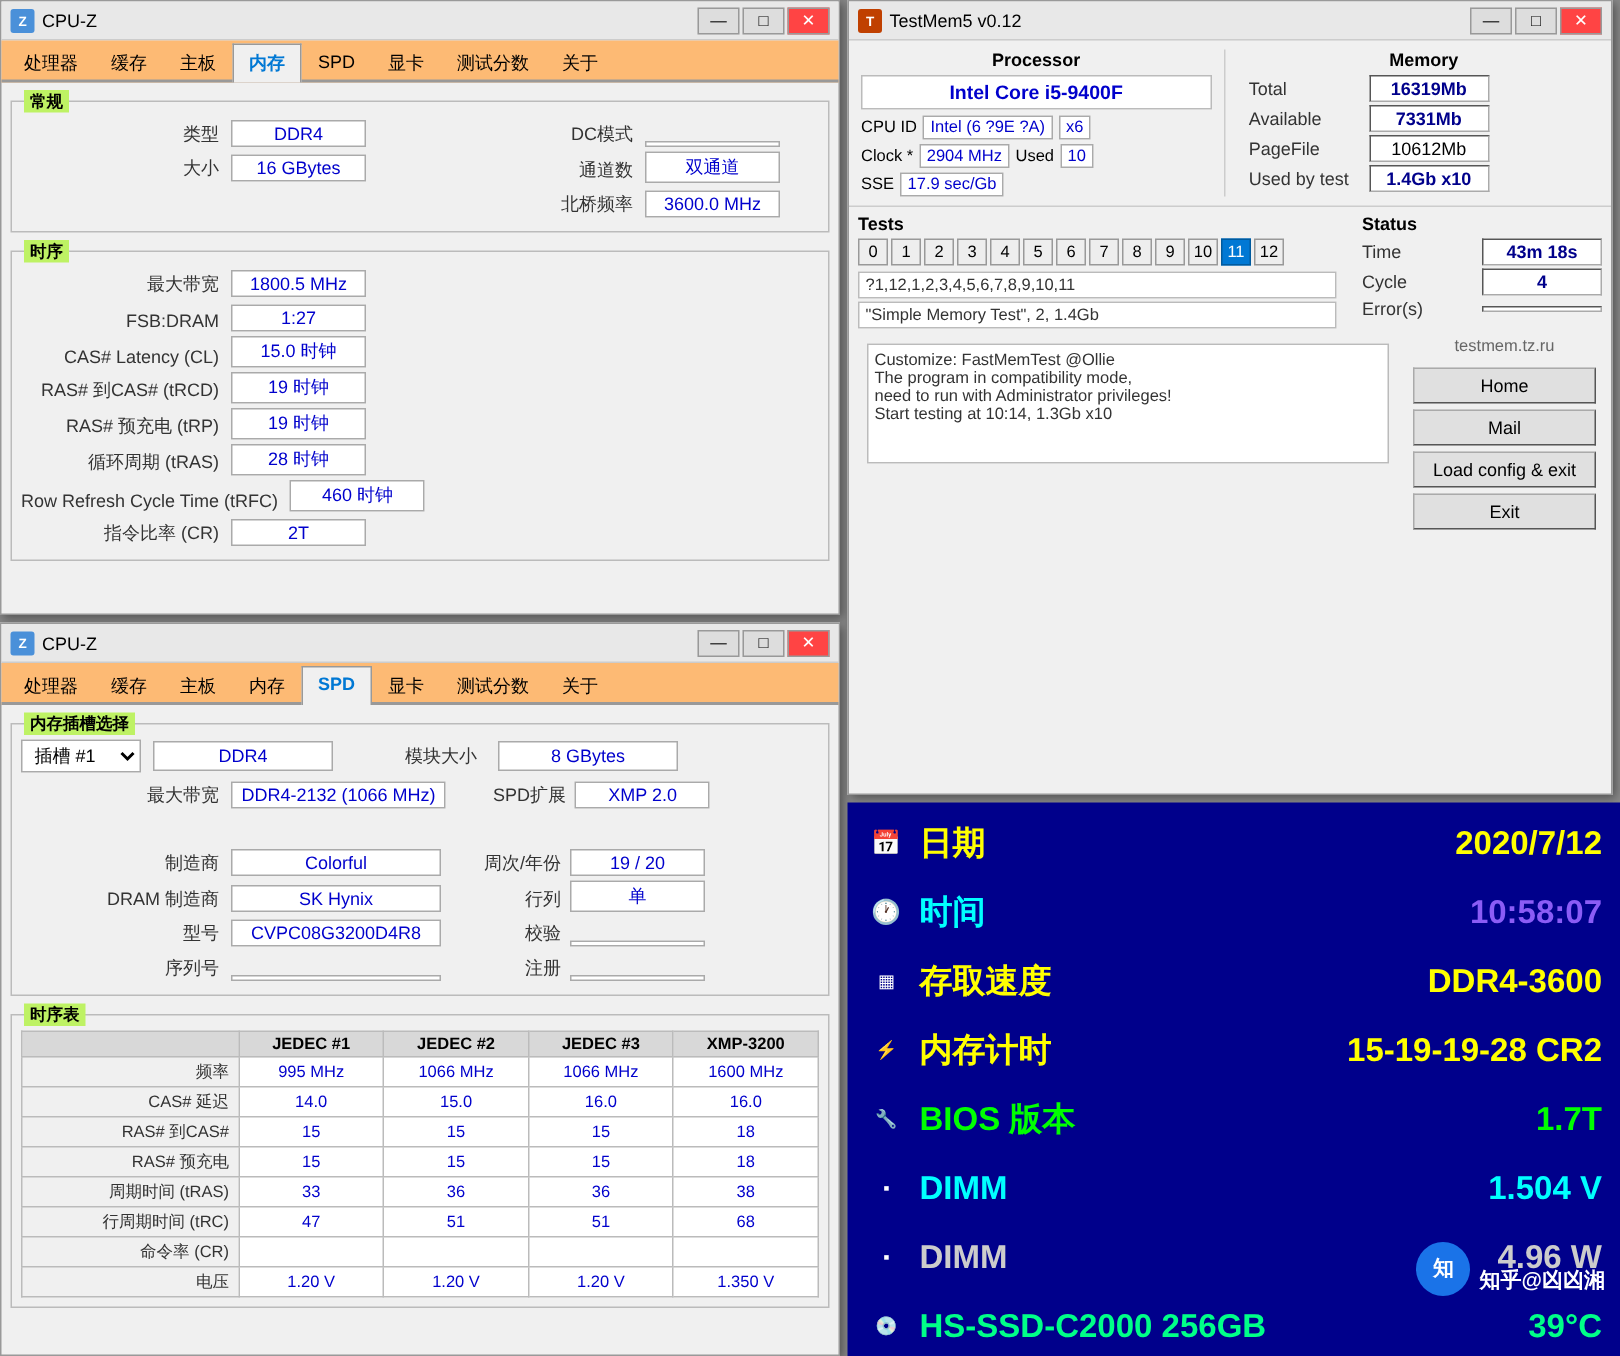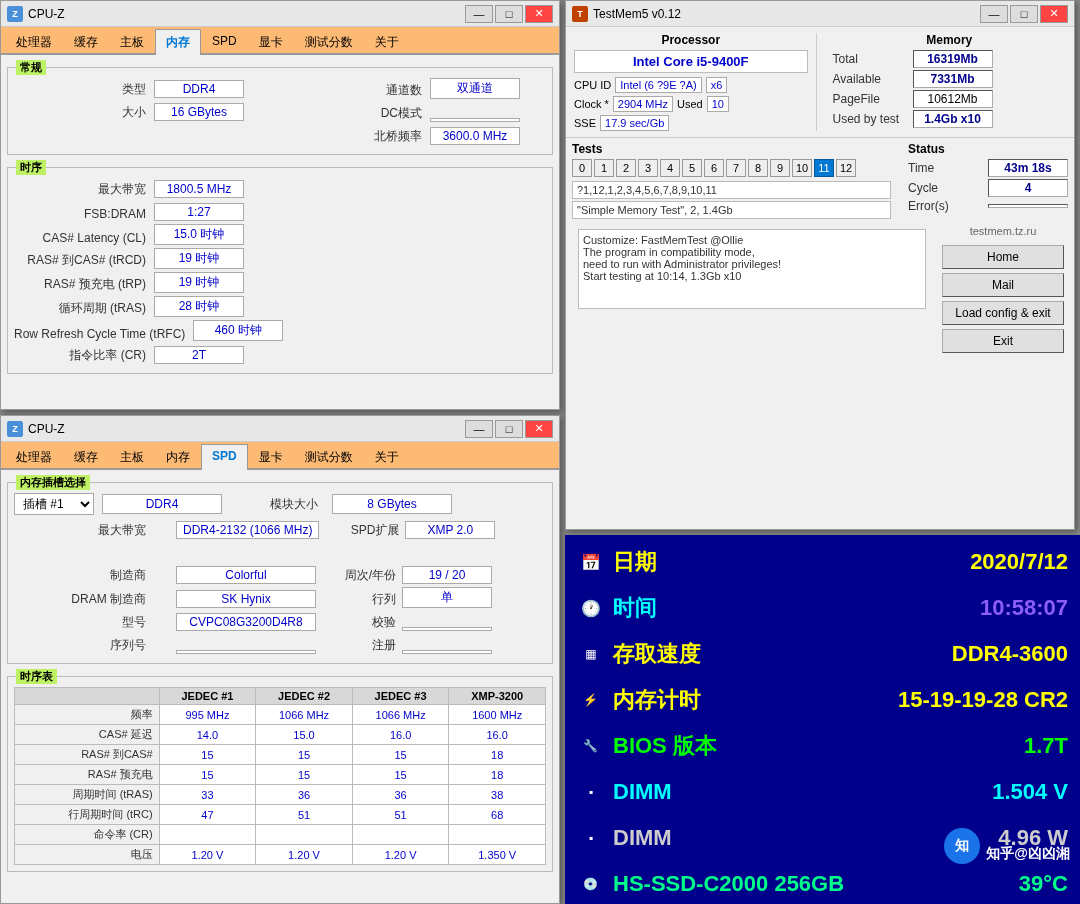--- a/index.html
+++ b/index.html
@@ -129,21 +129,21 @@
     }
     .info-value {
       background: white;
       border: 1px solid #aaa;
       padding: 1px 6px;
       min-width: 90px;
       text-align: center;
       color: #0000cc;
       font-size: 12px;
     }
-    .info-value.wide { min-width: 140px; margin-left: 22px; }
+    .info-value.wide { min-width: 140px; }
 
     
     .two-col {
       display: flex;
       gap: 20px;
     }
     .col-left { flex: 1; }
     .col-right { flex: 1; }
 
     
@@ -407,26 +407,26 @@
           <span class="info-label">类型</span>
           <span class="info-value">DDR4</span>
         </div>
         <div class="info-row">
           <span class="info-label">大小</span>
           <span class="info-value">16 GBytes</span>
         </div>
       </div>
       <div class="col-right">
         <div class="info-row">
+          <span class="info-label">DC模式</span>
+          <span class="info-value" style="color:#999;"></span>
+        </div>
+        <div class="info-row">
           <span class="info-label">通道数</span>
           <span class="info-value">双通道</span>
-        </div>
-        <div class="info-row">
-          <span class="info-label">DC模式</span>
-          <span class="info-value" style="color:#999;"></span>
         </div>
         <div class="info-row">
           <span class="info-label">北桥频率</span>
           <span class="info-value">3600.0 MHz</span>
         </div>
       </div>
     </div>
   </div>
 
   <div class="section" style="margin-top:12px;">

